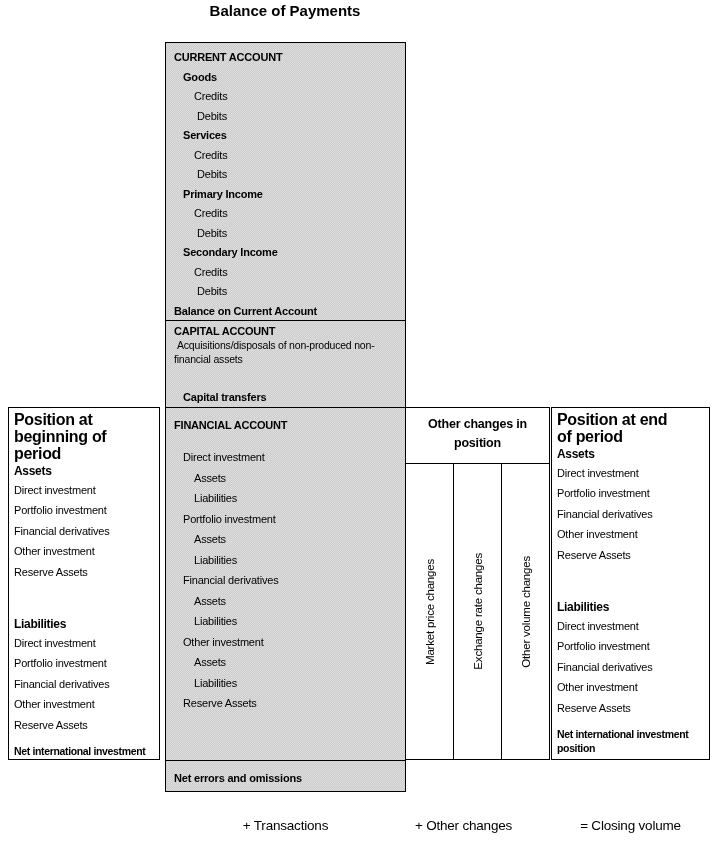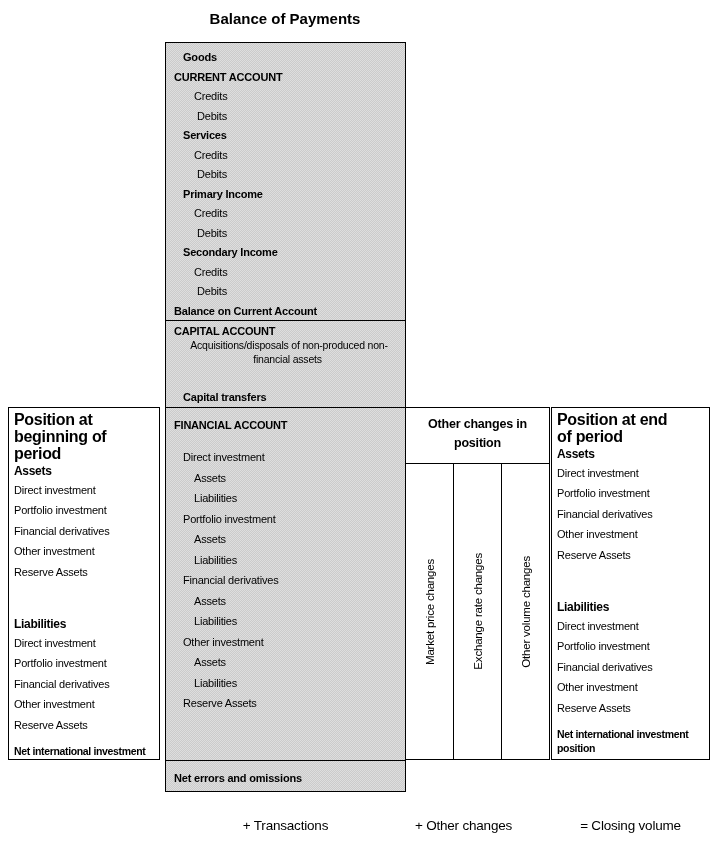--- a/index.html
+++ b/index.html
@@ -3,21 +3,21 @@
 <meta charset="utf-8">
 <style>
   * { margin:0; padding:0; box-sizing:border-box; }
   html,body { background:#ffffff; }
   .canvas {
     position:relative; width:715px; height:849px; background:#ffffff;
     font-family:"Liberation Sans", sans-serif; color:#000;
     font-size:11px; letter-spacing:-0.2px; overflow:hidden;
   }
   .title {
-    position:absolute; left:165px; top:10px; width:240px;
+    position:absolute; left:165px; top:2px; width:240px;
     text-align:center; font-weight:bold; font-size:15px; letter-spacing:0;
   }
   
   .center-box {
     position:absolute; left:165px; top:42px; width:241px; height:750px;
     border:1px solid #000;
     background-color:#d6d6d6;
     background-image:repeating-conic-gradient(#dedede 0% 25%, #cbcbcb 0% 50%);
     background-size:2px 2px;
     overflow:hidden;
@@ -28,21 +28,21 @@
   .sec-financial { height:353px; padding-top:9px; }
   .sec-neterrors { height:30px;  padding-top:8px; border-bottom:none; }
   .row  { height:19.5px; line-height:19.5px; white-space:nowrap; }
   .frow { height:20.5px; line-height:20.5px; white-space:nowrap; }
   .lvl0 { padding-left:8px;  font-weight:bold; }
   .lvl1 { padding-left:17px; font-weight:bold; }
   .lvl1r{ padding-left:17px; }
   .lvl2 { padding-left:28px; }
   .lvl2b{ padding-left:31px; }
   .cap-header { height:16px; line-height:16px; padding-left:8px; font-weight:bold; white-space:nowrap; }
-  .cap-para   { padding-left:8px; padding-right:4px; text-indent:3px; font-size:10.5px; line-height:13.5px; height:27px;text-align:center; }
+  .cap-para   { padding-left:8px; padding-right:4px; text-indent:3px; font-size:10.5px; line-height:13.5px; height:27px; }
   .cap-item   { margin-top:23px; height:16px; line-height:16px; padding-left:17px;font-weight:bold; }
   .cap-balance{ margin-top:5px; height:16px; line-height:16px; padding-left:8px; font-weight:bold; white-space:nowrap; }
   .fin-header { height:17px; line-height:17px; padding-left:8px; font-weight:bold; margin-bottom:13px; white-space:nowrap; }
   .fin-balance{ margin-top:27px; height:17px; line-height:17px; padding-left:8px; font-weight:bold; white-space:nowrap; }
   
   .side-box {
     position:absolute; top:407px; height:353px; border:1px solid #000;
     background:#fff; padding:3px 0; overflow:hidden;
   }
   .side-box.left  { left:8px;   width:152px; }
@@ -82,22 +82,22 @@
 </head>
 <body>
 
 <div class="canvas">
 
   <div class="title">Balance of Payments</div>
 
   <div class="center-box">
 
     <div class="sec sec-current">
+      <div class="row lvl0">CURRENT ACCOUNT</div>
       <div class="row lvl1">Goods</div>
-      <div class="row lvl0">CURRENT ACCOUNT</div>
       <div class="row lvl2">Credits</div>
       <div class="row lvl2b">Debits</div>
       <div class="row lvl1">Services</div>
       <div class="row lvl2">Credits</div>
       <div class="row lvl2b">Debits</div>
       <div class="row lvl1">Primary Income</div>
       <div class="row lvl2">Credits</div>
       <div class="row lvl2b">Debits</div>
       <div class="row lvl1">Secondary Income</div>
       <div class="row lvl2">Credits</div>

